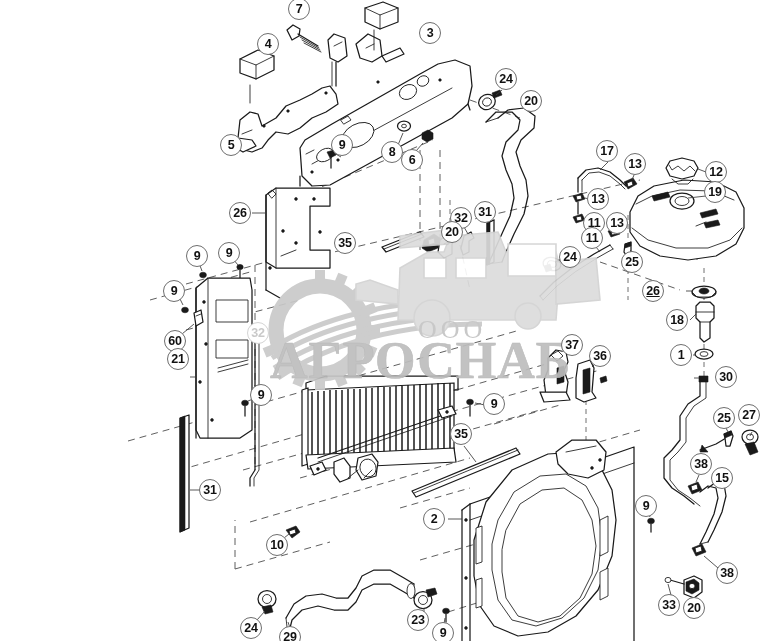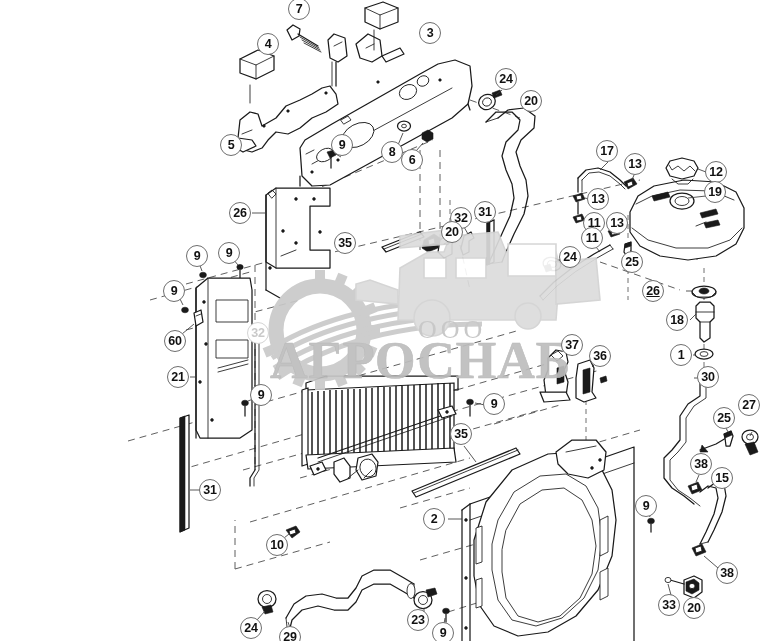--- a/index.html
+++ b/index.html
@@ -662,35 +662,35 @@
       <div class="callout" style="left: 240px; top: 213px;">26</div>
       <div class="callout" style="left: 345px; top: 243px;">35</div>
       <div class="callout" style="left: 461px; top: 218px;">32</div>
       <div class="callout" style="left: 452px; top: 232px;">20</div>
       <div class="callout" style="left: 485px; top: 212px;">31</div>
       <div class="callout" style="left: 570px; top: 257px;">24</div>
       <div class="callout" style="left: 632px; top: 262px;">25</div>
       <div class="callout" style="left: 653px; top: 291px; text-decoration: underline;">26</div>
       <div class="callout" style="left: 677px; top: 320px;">18</div>
       <div class="callout" style="left: 681px; top: 355px;">1</div>
-      <div class="callout" style="left: 682px; top: 377px; margin-left: 15px;">30</div>
+      <div class="callout" style="left: 700px; top: 377px; margin-left: 15px;">30</div>
       <div class="callout" style="left: 197px; top: 256px;">9</div>
       <div class="callout" style="left: 229px; top: 253px;">9</div>
       <div class="callout" style="left: 174px; top: 291px;">9</div>
       <div class="callout" style="left: 175px; top: 341px;">60</div>
       <div class="callout wm" style="left: 258px; top: 333px;">32</div>
-      <div class="callout" style="left: 178px; top: 377px;">21</div>
+      <div class="callout" style="left: 178px; top: 359px;">21</div>
       <div class="callout" style="left: 261px; top: 395px;">9</div>
       <div class="callout" style="left: 494px; top: 404px;">9</div>
       <div class="callout" style="left: 572px; top: 345px;">37</div>
       <div class="callout" style="left: 600px; top: 356px;">36</div>
       <div class="callout" style="left: 461px; top: 434px;">35</div>
       <div class="callout" style="left: 210px; top: 490px;">31</div>
       <div class="callout" style="left: 724px; top: 418px;">25</div>
-      <div class="callout" style="left: 749px; top: 405px;">27</div>
+      <div class="callout" style="left: 749px; top: 415px;">27</div>
       <div class="callout" style="left: 701px; top: 464px;">38</div>
       <div class="callout" style="left: 722px; top: 478px;">15</div>
       <div class="callout" style="left: 646px; top: 506px;">9</div>
       <div class="callout" style="left: 727px; top: 573px;">38</div>
       <div class="callout" style="left: 669px; top: 605px;">33</div>
       <div class="callout" style="left: 694px; top: 608px;">20</div>
       <div class="callout" style="left: 434px; top: 519px;">2</div>
       <div class="callout" style="left: 277px; top: 545px;">10</div>
       <div class="callout" style="left: 251px; top: 628px;">24</div>
       <div class="callout" style="left: 290px; top: 637px;">29</div>

